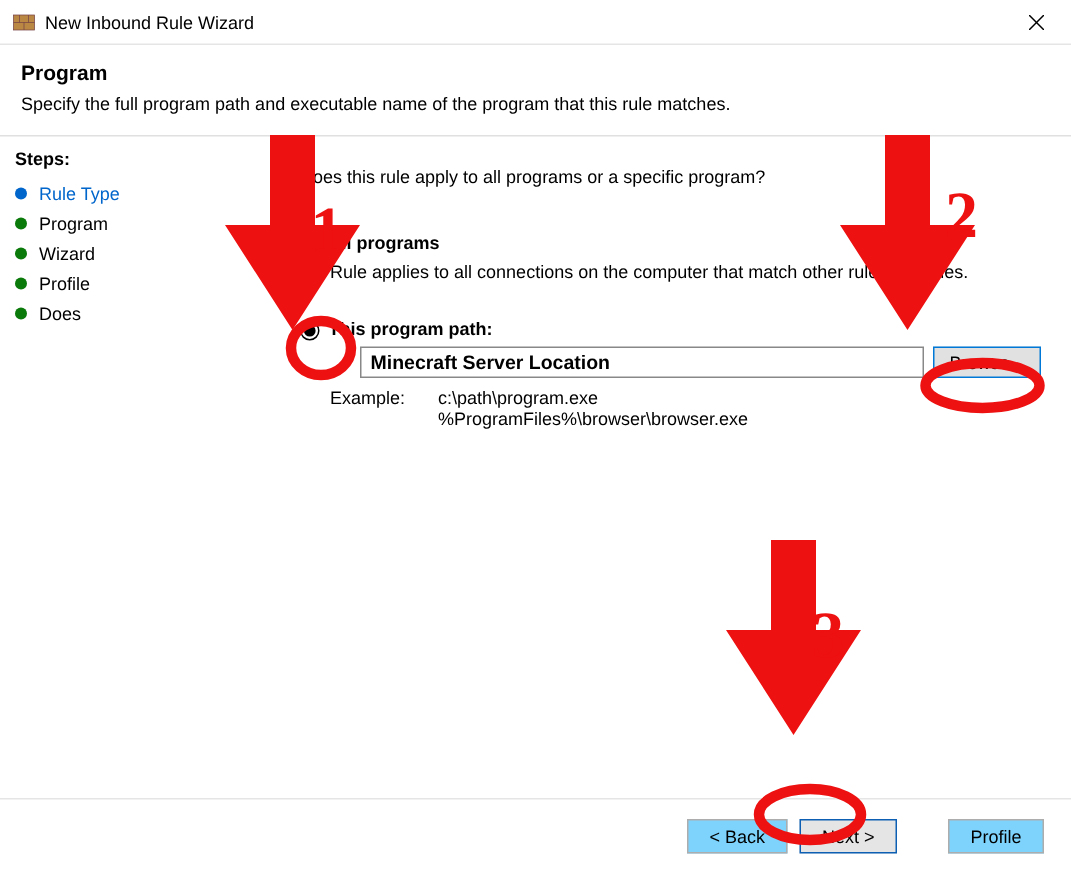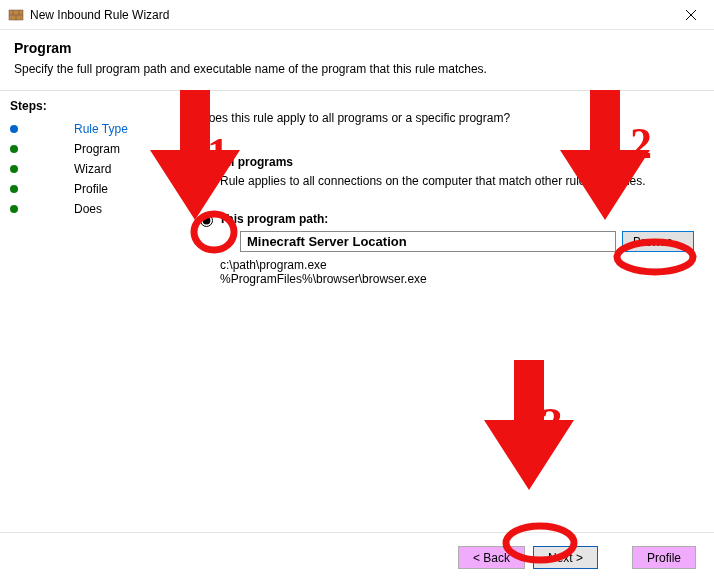--- a/index.html
+++ b/index.html
@@ -59,21 +59,20 @@
     font-weight: bold;
     margin-bottom: 6px;
     font-size: 12px;
   }
   .sidebar ul { list-style: none; margin: 0; padding: 0; }
   .sidebar li {
     display: flex; align-items: center;
     padding: 3px 0;
     font-size: 12px;
     cursor: pointer;
-    gap: 48px;
   }
   .sidebar li .bullet {
     width: 8px; height: 8px; border-radius: 50%;
     background: #0a7a0a;
     margin-right: 8px;
     flex-shrink: 0;
   }
   .sidebar li.active { color: #0066cc; }
   .sidebar li.active .bullet { background: #0066cc; }
   .main {
@@ -134,21 +133,21 @@
     display: flex;
     align-items: center;
     justify-content: flex-end;
     padding: 0 18px;
     gap: 8px;
     border-top: 1px solid #e5e5e5;
   }
   .footer button {
     height: 23px;
     font-size: 12px;
-    background: #f0abfc;
+    background: #7dd3fc;
     border: 1px solid #adadad;
     padding: 0 14px;
     cursor: pointer;
   }
   .footer button.primary {
     background: #e5e5e5;
     border: 1px solid #0c5fb3;
   }
   .footer .gap { width: 18px; }
 
@@ -233,20 +232,21 @@
         <input type="radio" name="prog" checked="" style="">
         <span class="radio-label">This program path:</span>
       </div>
 
       <div class="path-row">
         <input class="path-input" type="text" value="Minecraft Server Location" style="">
         <button class="browse-btn">Browse...</button>
       </div>
 
       <div class="example-row">
+        <div class="ex-label">Example:</div>
         <div class="ex-vals">c:\path\program.exe
 %ProgramFiles%\browser\browser.exe</div>
       </div>
     </div>
   </div>
 </div>
 
 <div class="footer">
   <button>&lt; Back</button>
   <button class="primary">Next &gt;</button>

